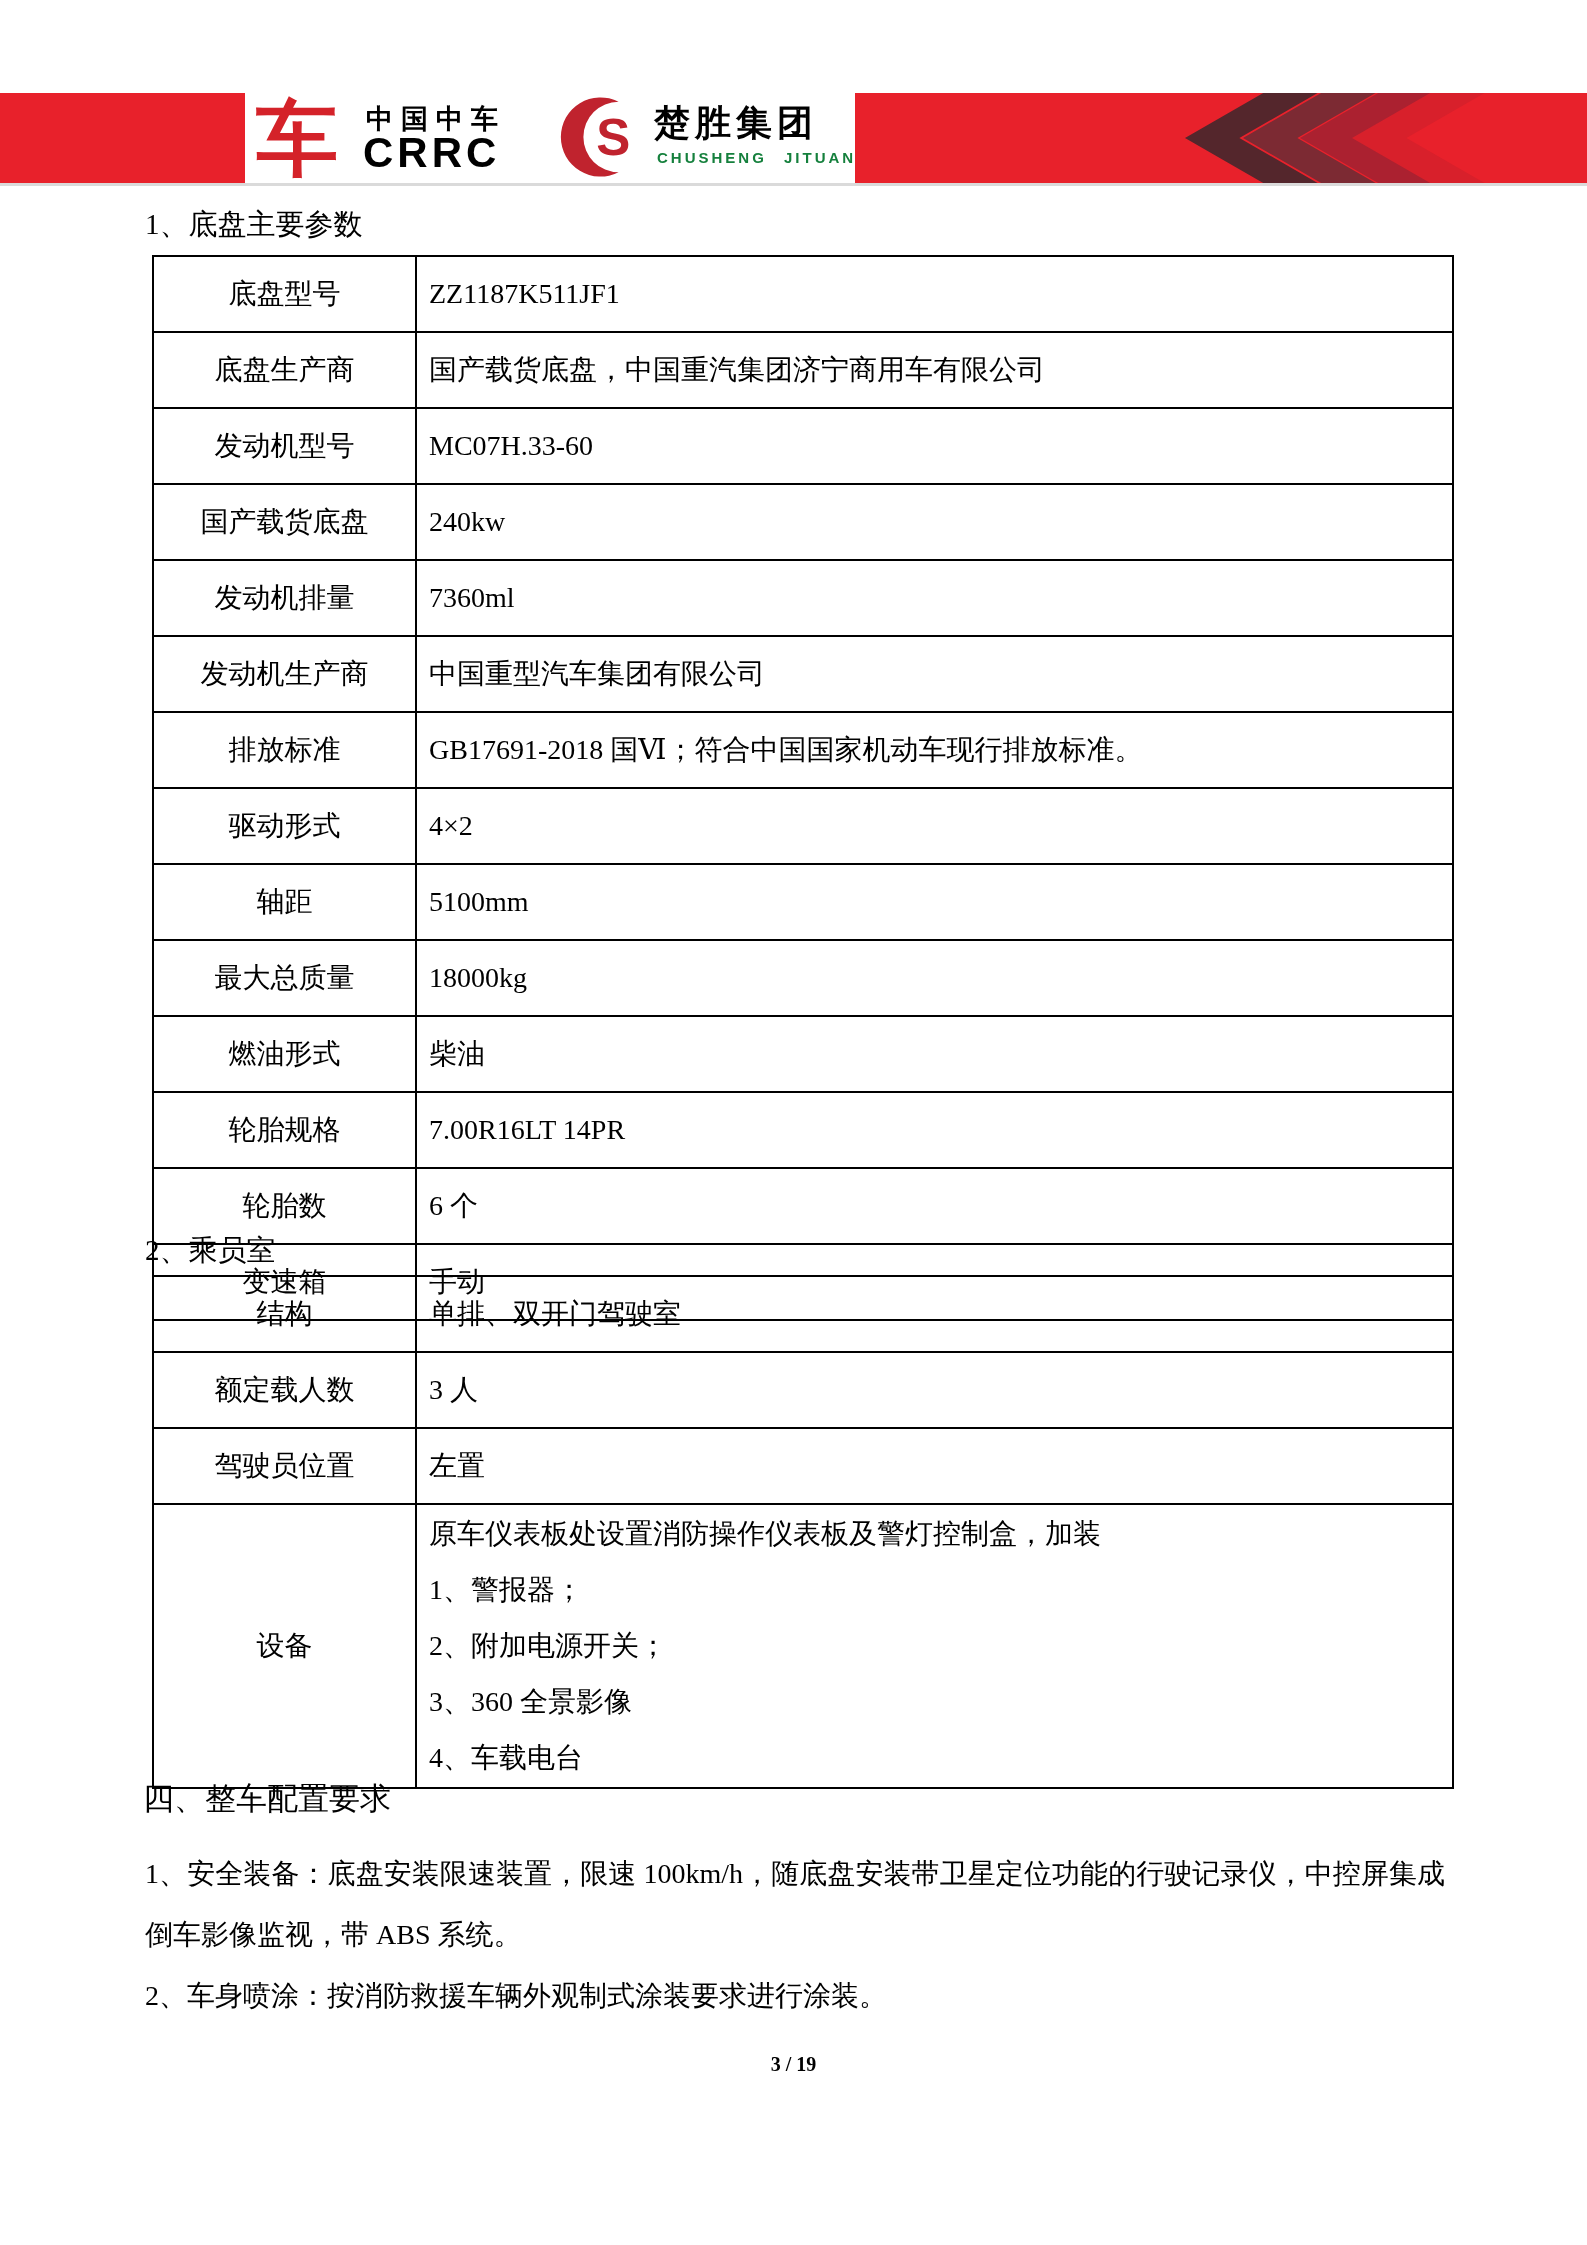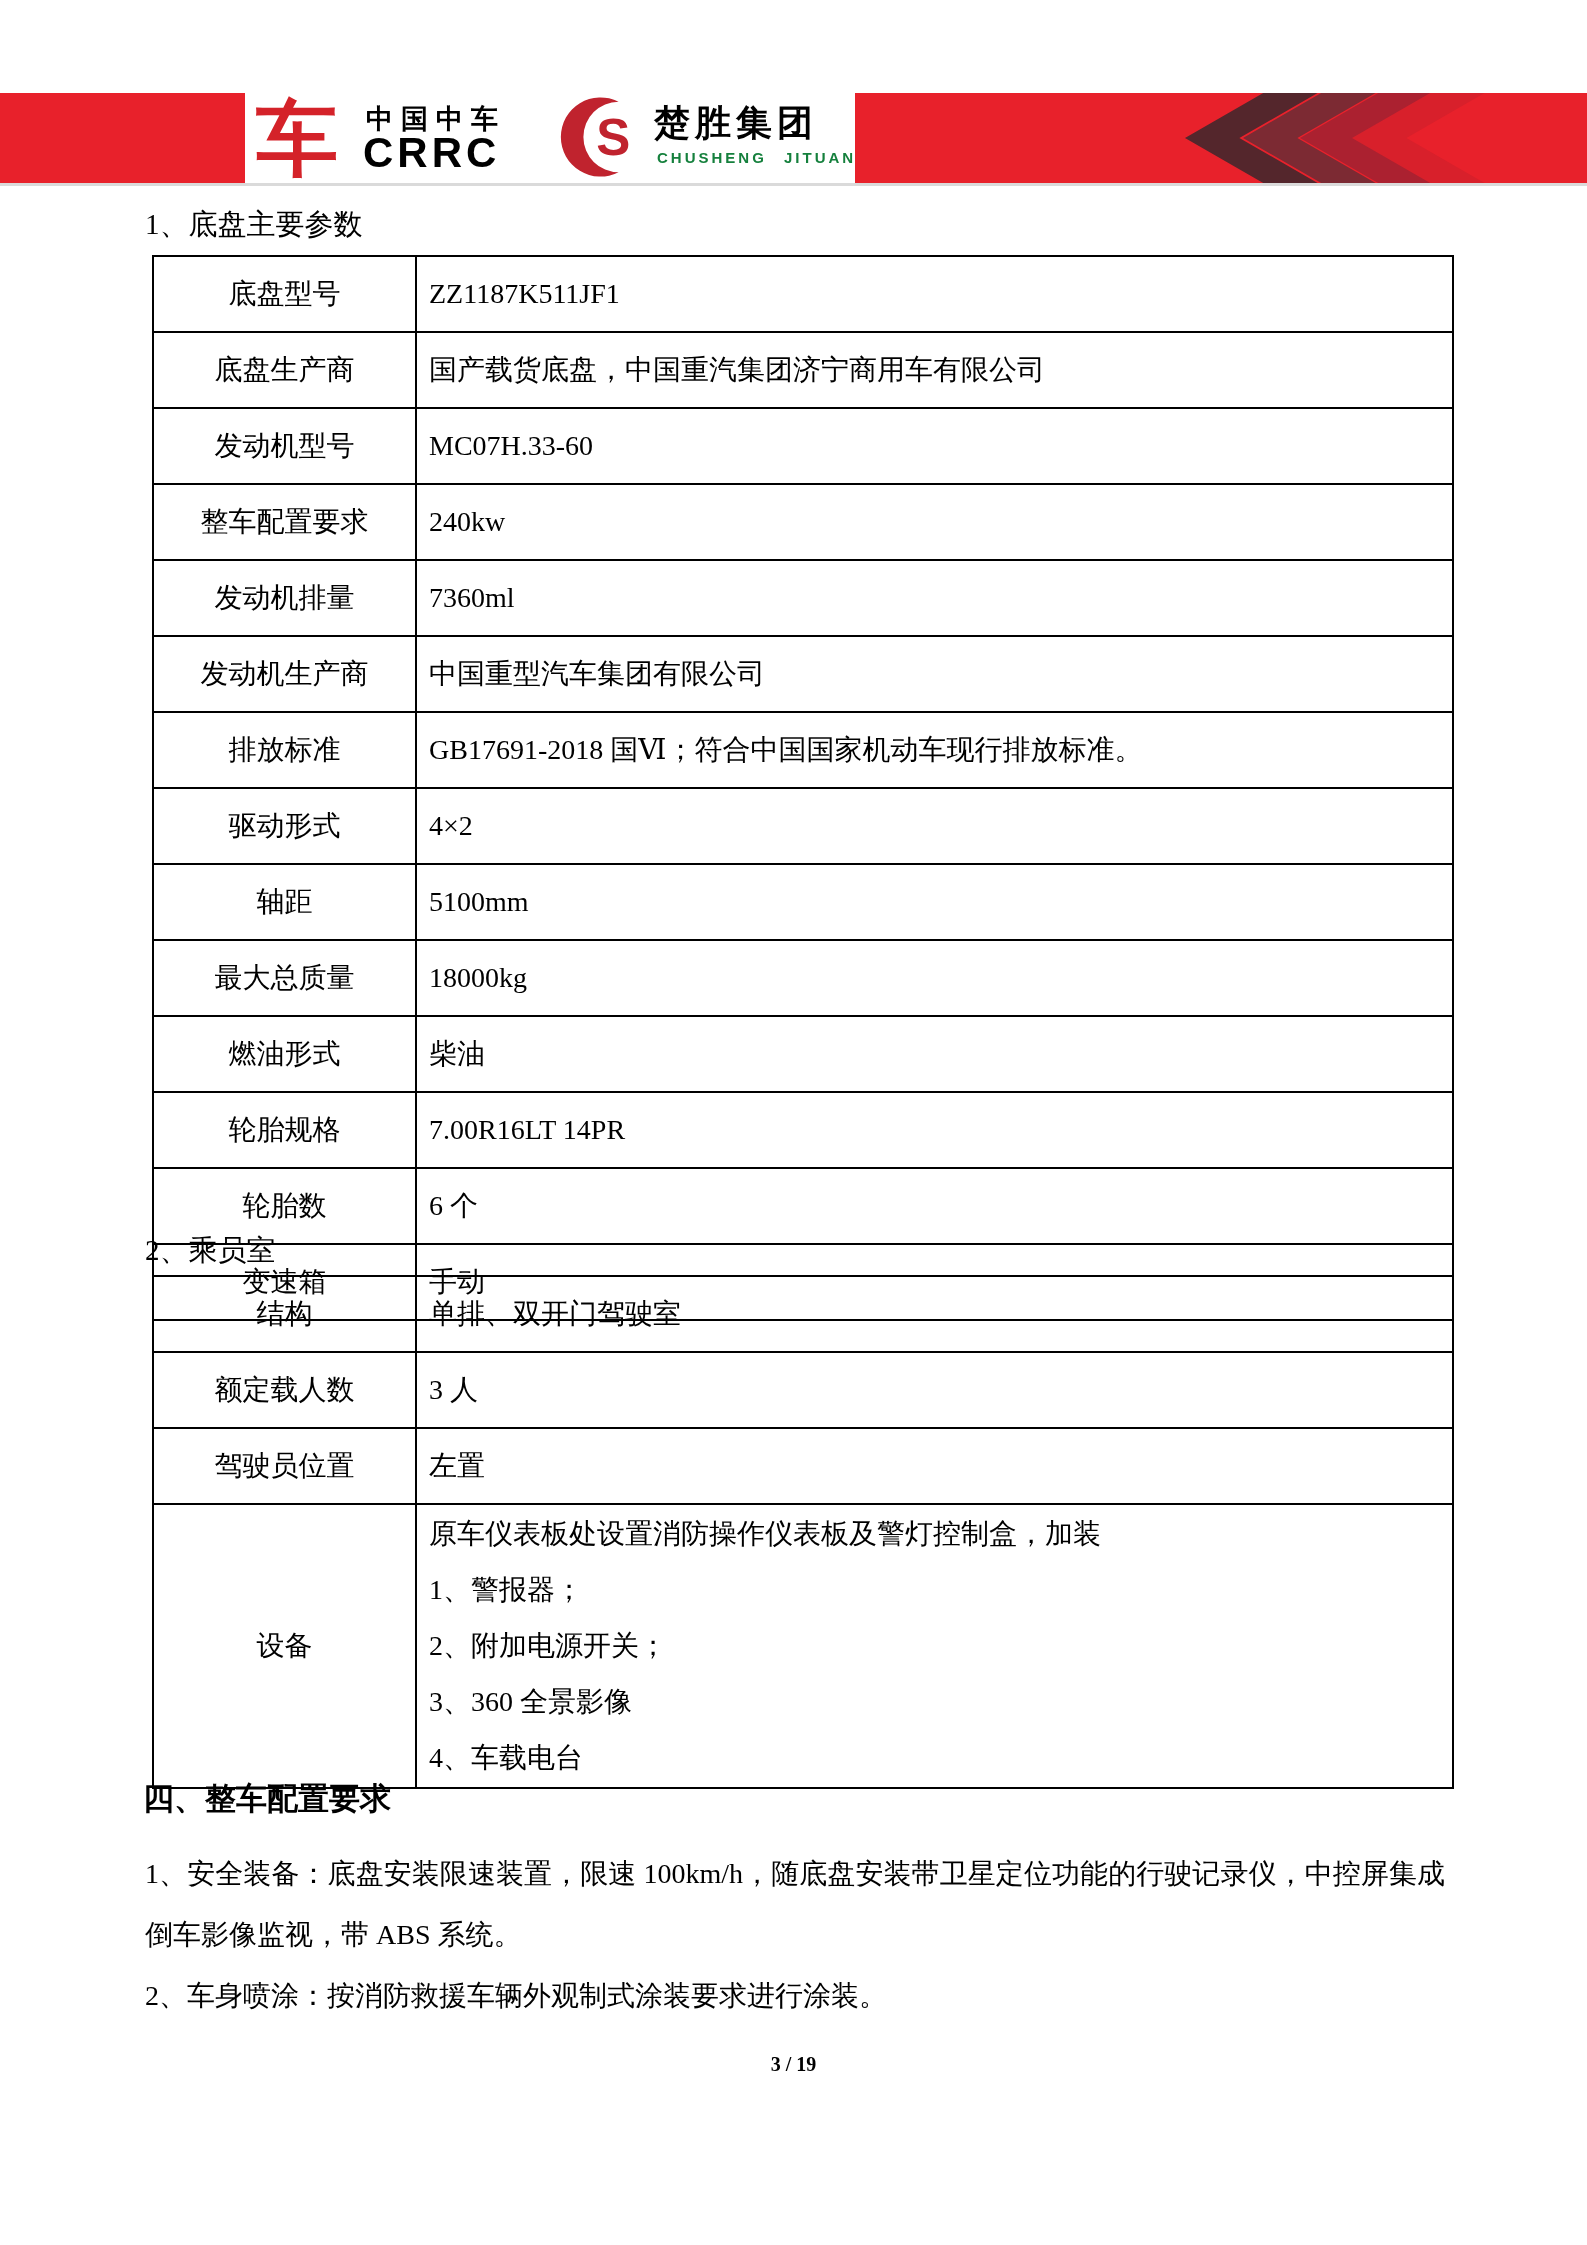--- a/index.html
+++ b/index.html
@@ -24,21 +24,21 @@
   .crrc-cn{position:absolute;left:366px;top:101px;font-size:27px;font-weight:700;letter-spacing:8px;}
   .crrc-en{position:absolute;left:363px;top:129px;font-size:42px;line-height:48px;font-weight:700;letter-spacing:4px;}
   .cs-emblem{position:absolute;left:556px;top:93px;}
   .cs-cn{position:absolute;left:654px;top:99px;font-size:36px;font-weight:700;letter-spacing:5px;}
   .cs-en{position:absolute;left:657px;top:149px;font-size:15px;font-weight:700;letter-spacing:3px;
          word-spacing:10px;color:#15803d;}
 
   
   .h-num{position:absolute;left:145px;font-size:29px;white-space:nowrap;}
   .h1{top:205px;} .h2{top:1231px;}
-  .h-bold{position:absolute;left:143px;top:1778px;font-size:31px;font-weight:700;white-space:nowrap;}
+  .h-bold{position:absolute;left:143px;top:1778px;font-size:31px;font-weight:400;white-space:nowrap;}
 
   
   table{border-collapse:collapse;position:absolute;left:152px;table-layout:fixed;}
   .t1{top:255px;} .t2{top:1275px;}
   td{border:2px solid #000;font-size:28px;vertical-align:middle;overflow:hidden;}
   td.lbl{width:259px;text-align:center;}
   td.val{width:1022px;text-align:left;padding-left:12px;}
   tr.r{height:76px;}
   tr.tall{height:282px;}
   .devline{line-height:56px;}
@@ -88,21 +88,21 @@
     </tr>
     <tr class="r">
       <td class="lbl">底盘生产商</td>
       <td class="val">国产载货底盘，中国重汽集团济宁商用车有限公司</td>
     </tr>
     <tr class="r">
       <td class="lbl">发动机型号</td>
       <td class="val">MC07H.33-60</td>
     </tr>
     <tr class="r">
-      <td class="lbl">整车配置要求</td>
+      <td class="lbl">国产载货底盘</td>
       <td class="val">240kw</td>
     </tr>
     <tr class="r">
       <td class="lbl">发动机排量</td>
       <td class="val">7360ml</td>
     </tr>
     <tr class="r">
       <td class="lbl">发动机生产商</td>
       <td class="val">中国重型汽车集团有限公司</td>
     </tr>

